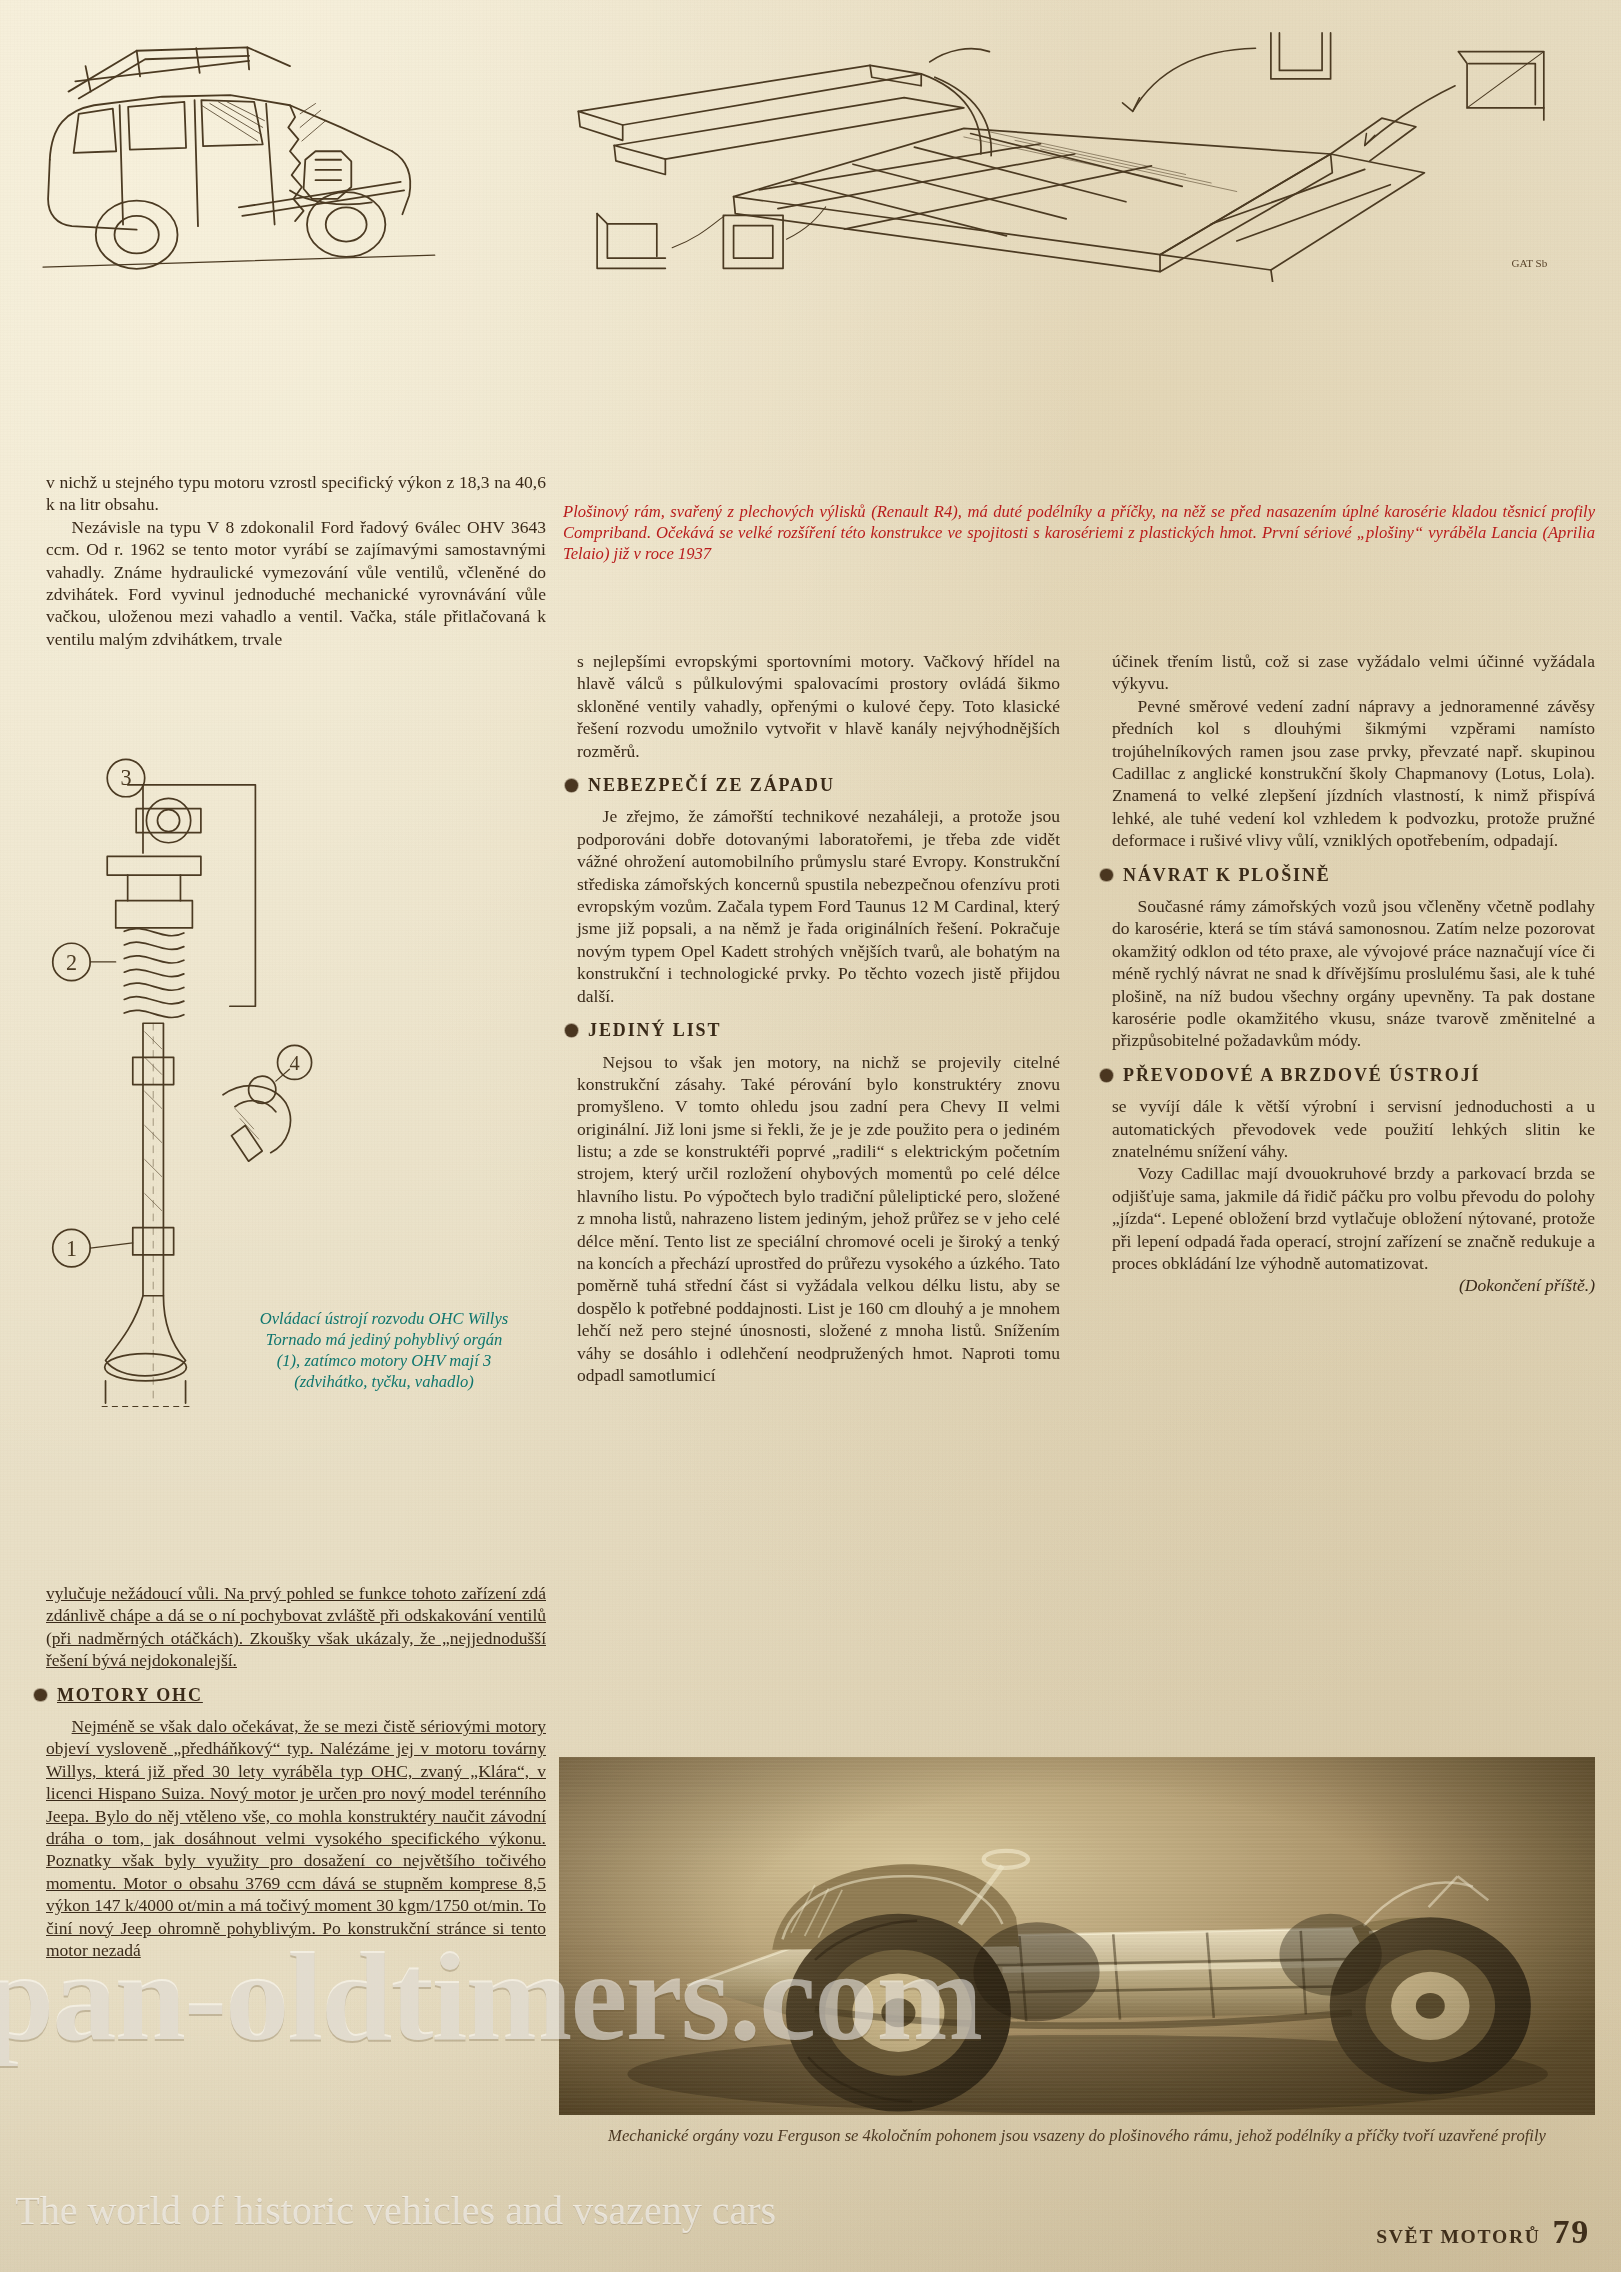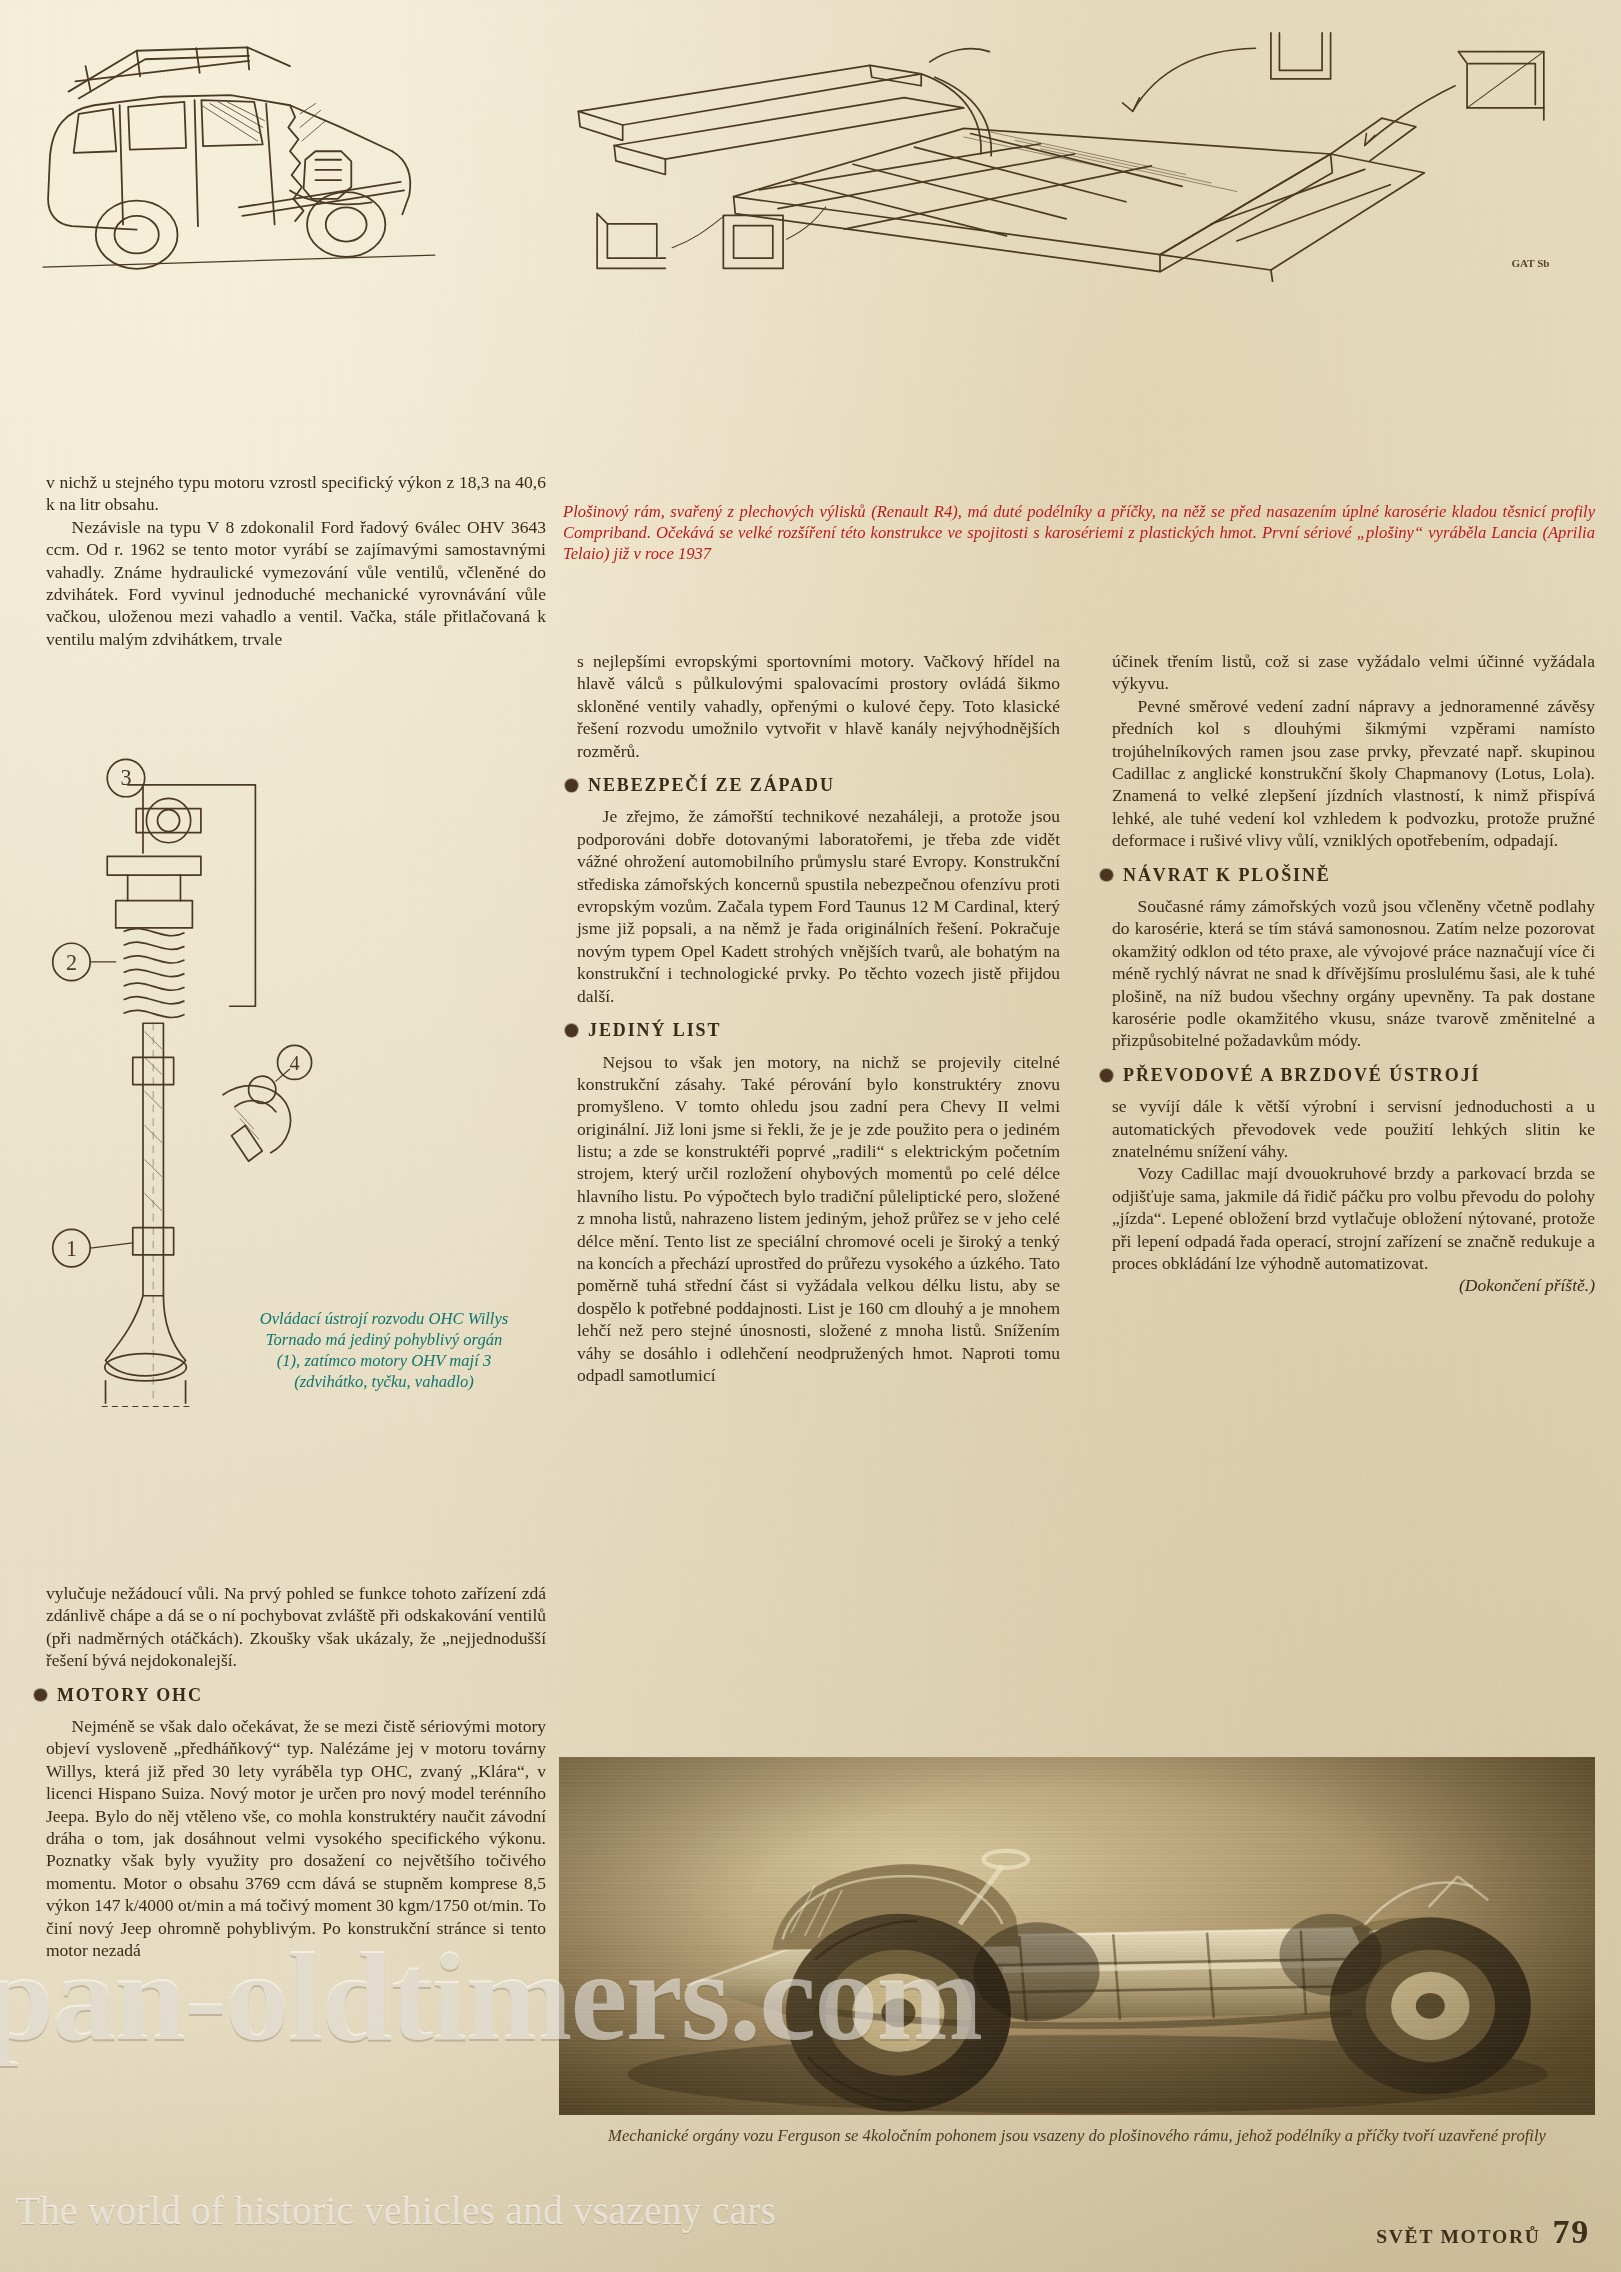--- a/index.html
+++ b/index.html
@@ -24,21 +24,21 @@
   .grain {
     position:absolute; inset:0; opacity:.25; pointer-events:none;
     background-image:
       repeating-linear-gradient(0deg, rgba(120,95,55,.06) 0 0.9px, rgba(0,0,0,0) 0.9px 2.6px),
       repeating-linear-gradient(90deg, rgba(120,95,55,.05) 0 0.9px, rgba(0,0,0,0) 0.9px 3.4px);
   }
   .page { position:absolute; inset:0; }
 
   
   .illus-left { position:absolute; left:34px; top:32px; width:546px; height:247px; }
-  .illus-right { position:absolute; left:563px; top:25.6px; width:1032px; height:256px;font-weight:bold; }
+  .illus-right { position:absolute; left:563px; top:25.6px; width:1032px; height:256px; }
 
   
   .cap-italic {
     font-family:"Liberation Serif", serif;
     font-style:italic;
     font-size:16.6px;
     line-height:1.27;
     text-align:justify;
     color:#b91c1c;
   }
@@ -315,21 +315,21 @@
       <text x="44" y="257" text-anchor="middle" font-family="'Liberation Serif',serif" font-size="26" fill="#4b3a22">2</text>
       <text x="44" y="593" text-anchor="middle" font-family="'Liberation Serif',serif" font-size="26" fill="#4b3a22">1</text>
       <text x="306" y="375" text-anchor="middle" font-family="'Liberation Serif',serif" font-size="24" fill="#4b3a22">4</text>
     </svg>
   </div>
 
   <div class="valve-cap">
     <span>Ovládací ústrojí rozvodu OHC Willys Tornado má jediný pohyblivý orgán (1), zatímco motory OHV mají 3 (zdvihátko, tyčku, vahadlo)</span>
   </div>
 
-  <div class="col" style="left:34px; top:1582px; width:512px;">
+  <div class="col" style="left:34px; top:1582px; width:512px;text-decoration:underline;">
     <p class="noind">vylučuje nežádoucí vůli. Na prvý pohled se funkce tohoto zařízení zdá zdánlivě chápe a dá se o ní pochybovat zvláště při odskakování ventilů (při nadměrných otáčkách). Zkoušky však ukázaly, že „nejjednodušší řešení bývá nejdokonalejší.</p>
 
     <div class="sec-head">
       <span class="dot"></span>
       <span class="txt">MOTORY OHC</span>
     </div>
 
     <p>Nejméně se však dalo očekávat, že se mezi čistě sériovými motory objeví vysloveně „předháňkový“ typ. Nalézáme jej v motoru továrny Willys, která již před 30 lety vyráběla typ OHC, zvaný „Klára“, v licenci Hispano Suiza. Nový motor je určen pro nový model terénního Jeepa. Bylo do něj vtěleno vše, co mohla konstruktéry naučit závodní dráha o tom, jak dosáhnout velmi vysokého specifického výkonu. Poznatky však byly využity pro dosažení co největšího točivého momentu. Motor o obsahu 3769 ccm dává se stupněm komprese 8,5 výkon 147 k/4000 ot/min a má točivý moment 30 kgm/1750 ot/min. To činí nový Jeep ohromně pohyblivým. Po konstrukční stránce si tento motor nezadá</p>
   </div>
 

